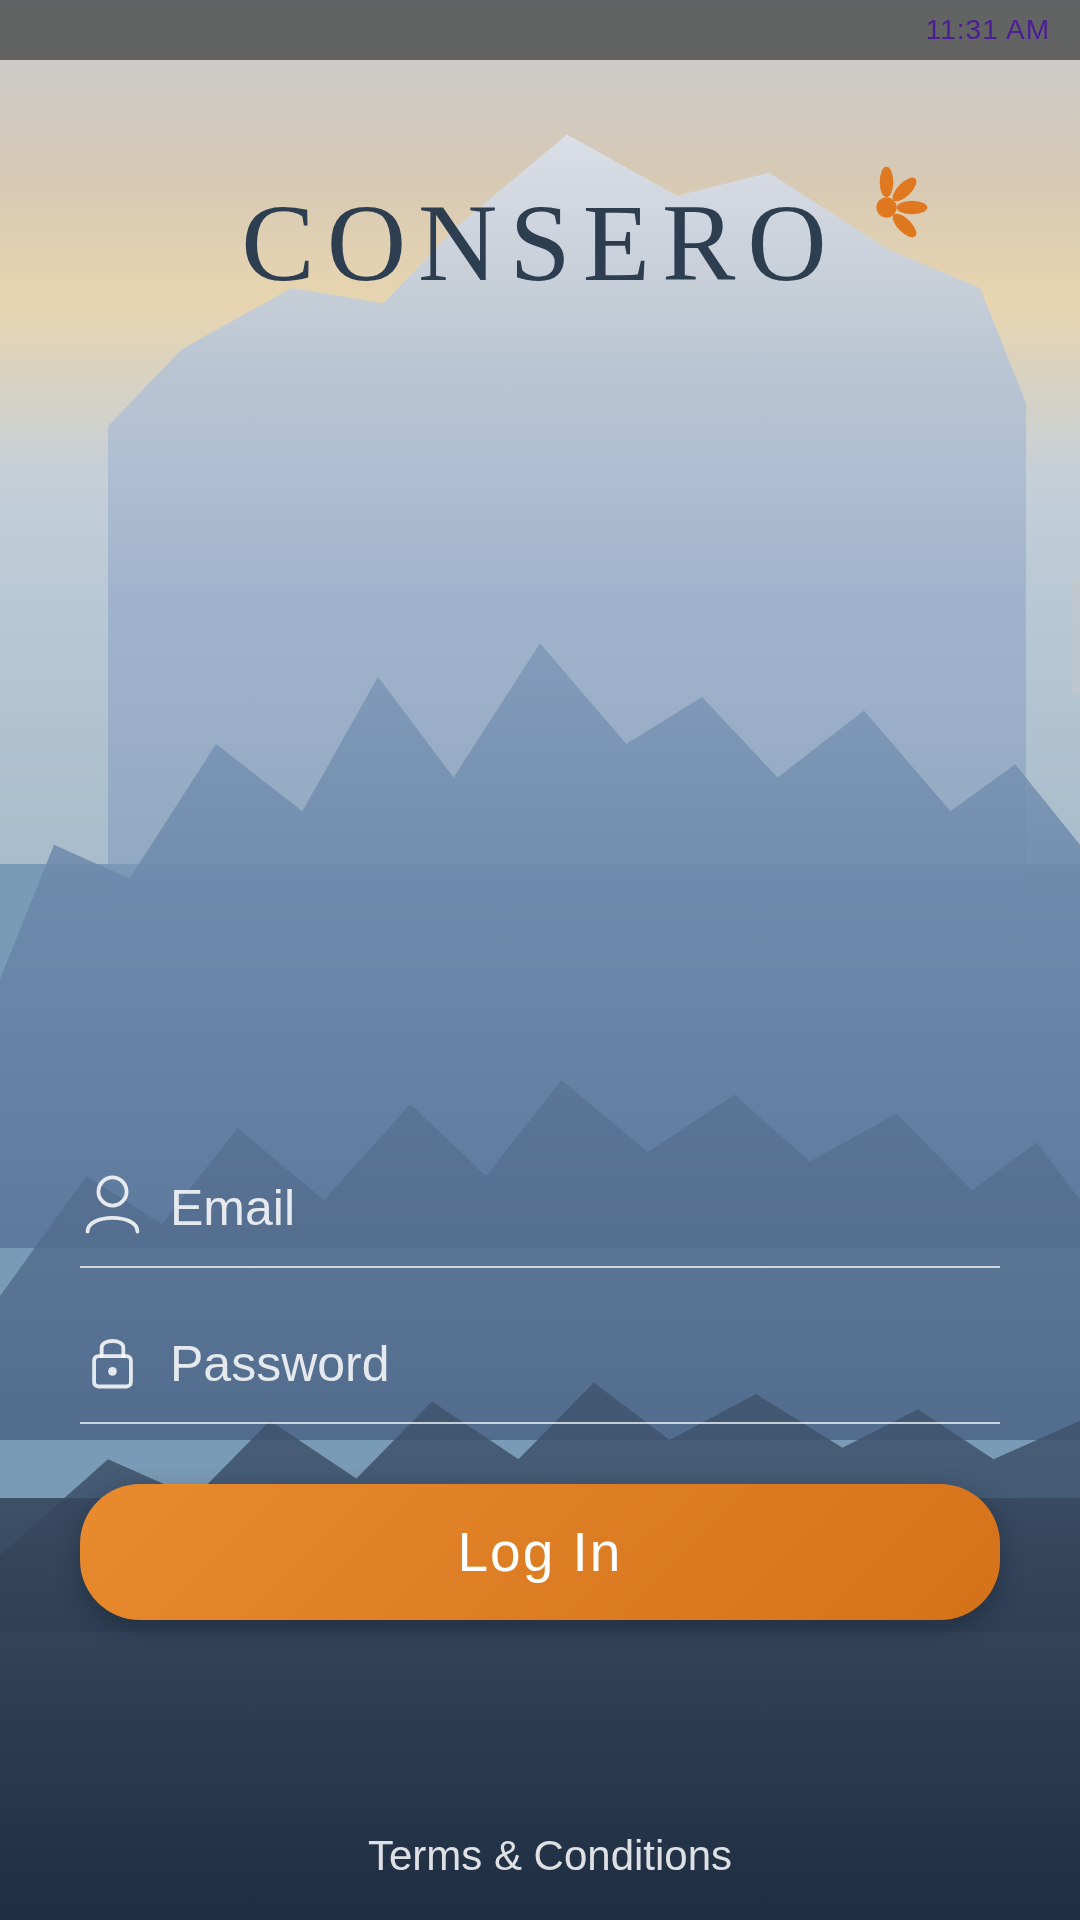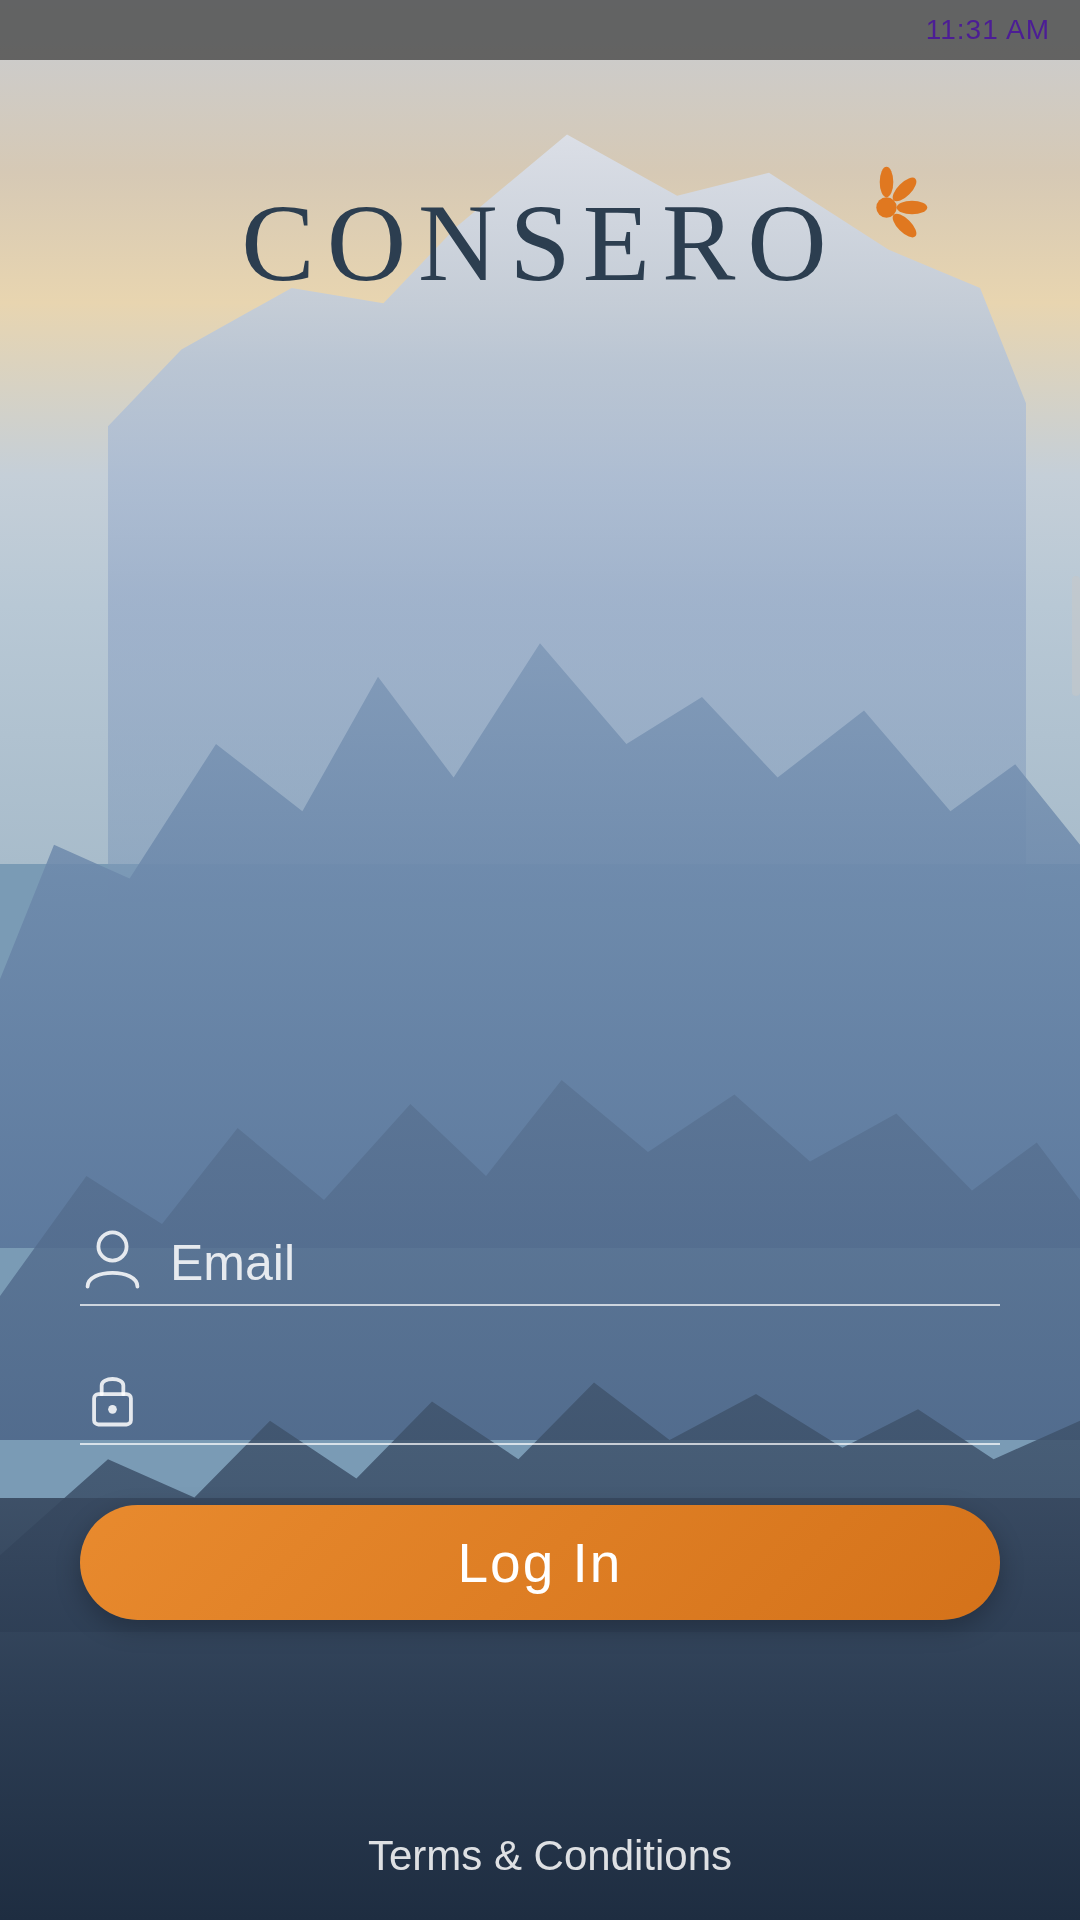--- a/index.html
+++ b/index.html
@@ -260,21 +260,21 @@
       flex-direction: column;
       align-items: center;
     }
 
     .input-group {
       width: 100%;
       display: flex;
       align-items: flex-end;
       margin-bottom: 60px;
       border-bottom: 2px solid rgba(255, 255, 255, 0.7);
-      padding-bottom: 12px;
+      padding-bottom: 29px;
     }
 
     .input-icon {
       width: 65px;
       height: 65px;
       margin-right: 25px;
       flex-shrink: 0;
       color: rgba(255, 255, 255, 0.85);
     }
 
@@ -288,21 +288,21 @@
       font-weight: 300;
       caret-color: white;
     }
 
     .input-field::placeholder {
       color: rgba(255, 255, 255, 0.85);
     }
 
     .login-button {
       width: 100%;
-      height: 115px;
+      height: 136px;
       background: linear-gradient(135deg, #e88a2e, #d4721a);
       border: none;
       border-radius: 60px;
       font-size: 55px;
       color: white;
       font-weight: 400;
       cursor: pointer;
       letter-spacing: 2px;
       margin-bottom: 50px;
       box-shadow: 0 8px 25px rgba(0,0,0,0.25);
@@ -386,20 +386,21 @@
       </svg>
       <input class="input-field" type="email" placeholder="Email" style="">
     </div>
 
     <div class="input-group">
       <svg class="input-icon" viewBox="0 0 50 60" fill="none" xmlns="http://www.w3.org/2000/svg">
         <rect x="8" y="26" width="34" height="28" rx="4" stroke="rgba(255,255,255,0.85)" stroke-width="3.5" fill="none"></rect>
         <path d="M15 26 L15 18 C15 10 35 10 35 18 L35 26" stroke="rgba(255,255,255,0.85)" stroke-width="3.5" fill="none" stroke-linecap="round"></path>
         <circle cx="25" cy="40" r="4" fill="rgba(255,255,255,0.85)"></circle>
       </svg>
+      <input class="input-field" type="password" placeholder="Password" style="">
     </div>
 
     <button class="login-button">Log In</button>
 
 
   </div>
 
   <div class="terms-footer">
     <span style="cursor:pointer;margin-left:20px;">Terms &amp; Conditions</span>
   </div>

